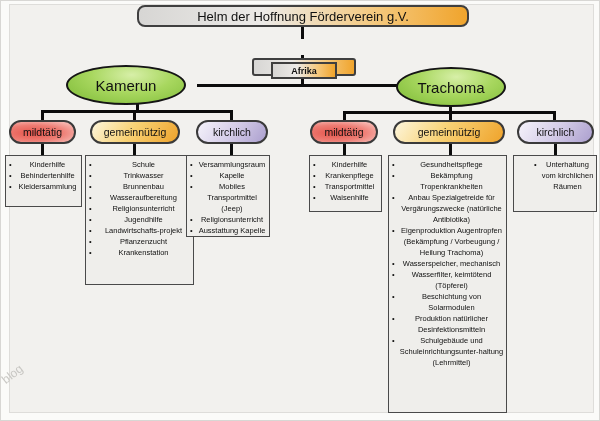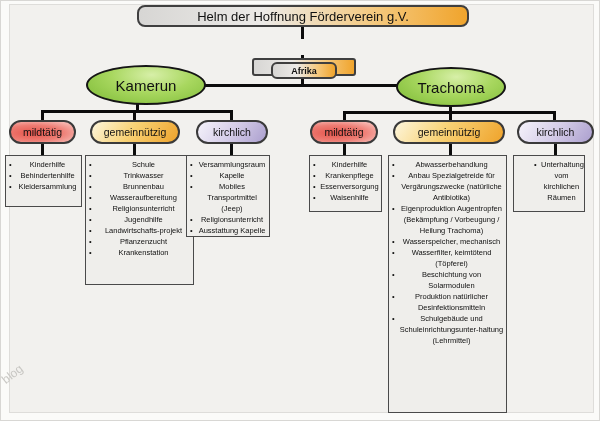--- a/index.html
+++ b/index.html
@@ -15,21 +15,21 @@
     background:#f2f1ee; border:1px solid #deddda;
   }
   .conn { position:absolute; background:#0c0c0c; }
   .node {
     position:absolute; display:flex; align-items:center; justify-content:center;
     text-align:center; white-space:nowrap;
   }
   .grad-go { background:linear-gradient(90deg,#d7d6d4 0%,#eceae7 38%,#f5c97e 72%,#f0a42c 100%); }
   .title-box { border:2px solid #3f3f3f; border-radius:8px; font-size:13px; }
   .mid-box   { border:2px solid #3f3f3f; border-radius:3px; font-size:11px;margin-top:20px; }
-  .small-box { border:2px solid #3f3f3f; border-radius:6px; font-size:9px; font-weight:bold; }
+  .small-box { border:2px solid #3f3f3f; border-radius:0; font-size:9px; font-weight:bold; }
   .ellipse {
     position:absolute; border:2px solid #151515; border-radius:50%;
     display:flex; align-items:center; justify-content:center; font-size:15px;
     background:radial-gradient(ellipse at 55% 22%, #d7efa8 0%, #a8d75f 45%, #7cba35 100%);
   }
   .pill {
     position:absolute; border:2px solid #3a3a3a; border-radius:12px;
     display:flex; align-items:center; justify-content:center; font-size:10.5px;
   }
   .pill-mild  { background:radial-gradient(ellipse at 35% 55%, #e4544b 0%, #ee7d74 50%, #f8cdc8 100%); }
@@ -77,21 +77,21 @@
   <div class="conn" style="left:342px;top:142px;width:3px;height:13px;"></div>
   <div class="conn" style="left:448px;top:142px;width:3px;height:13px;"></div>
   <div class="conn" style="left:553px;top:142px;width:3px;height:13px;"></div>
 
   <div class="node grad-go title-box" style="left:136px;top:4px;width:332px;height:22px;">Helm der Hoffnung Förderverein g.V.</div>
 
   <div class="node grad-go mid-box" style="left:251px;top:37px;width:104px;height:18px;">Projekte</div>
 
   <div class="node grad-go small-box" style="left:270px;top:61px;width:66px;height:17px;">Afrika</div>
 
-  <div class="ellipse" style="left:85px;top:64px;width:120px;height:40px;">Kamerun</div>
+  <div class="ellipse" style="left:65px;top:64px;width:120px;height:40px;">Kamerun</div>
 
   <div class="ellipse" style="left:395px;top:66px;width:110px;height:40px;">Trachoma</div>
 
   <div class="pill pill-mild" style="left:8px;top:119px;width:67px;height:24px;">mildtätig</div>
   <div class="pill pill-gem" style="left:89px;top:119px;width:90px;height:24px;">gemeinnützig</div>
   <div class="pill pill-kirch" style="left:195px;top:119px;width:72px;height:24px;">kirchlich</div>
 
   <div class="pill pill-mild" style="left:309px;top:119px;width:68px;height:24px;">mildtätig</div>
   <div class="pill pill-gem" style="left:392px;top:119px;width:112px;height:24px;">gemeinnützig</div>
   <div class="pill pill-kirch" style="left:516px;top:119px;width:77px;height:24px;">kirchlich</div>
@@ -125,37 +125,38 @@
         <li>Mobiles Transportmittel (Jeep)</li>
         <li>Religionsunterricht</li>
         <li>Ausstattung Kapelle</li>
       </ul>
   </div>
 
   <div class="leaf" style="left:308px;top:154px;width:73px;height:57px;">
     <ul>
         <li>Kinderhilfe</li>
         <li>Krankenpflege</li>
-        <li>Essenversorgung</li>
+        <li>Transportmittel</li>
         <li>Waisenhilfe</li>
       </ul>
   </div>
 
   <div class="leaf" style="left:387px;top:154px;width:119px;height:258px;">
     <ul>
-        <li>Abwasserbehandlung</li>
+        <li>Gesundheitspflege</li>
+        <li>Bekämpfung Tropenkrankheiten</li>
         <li>Anbau Spezialgetreide für Vergärungszwecke (natürliche Antibiotika)</li>
         <li>Eigenproduktion Augentropfen (Bekämpfung / Vorbeugung / Heilung Trachoma)</li>
         <li>Wasserspeicher, mechanisch</li>
         <li>Wasserfilter, keimtötend (Töpferei)</li>
         <li>Beschichtung von Solarmodulen</li>
         <li>Produktion natürlicher Desinfektionsmitteln</li>
         <li>Schulgebäude und Schuleinrichtungsunter-haltung (Lehrmittel)</li>
       </ul>
   </div>
 
-  <div class="leaf" style="left:512px;top:154px;width:72px;height:57px;padding-left:20px;">
+  <div class="leaf" style="left:512px;top:154px;width:84px;height:57px;padding-left:20px;">
     <ul>
         <li>Unterhaltung vom kirchlichen Räumen</li>
       </ul>
   </div>
 
 </div>
 
 </body></html>

